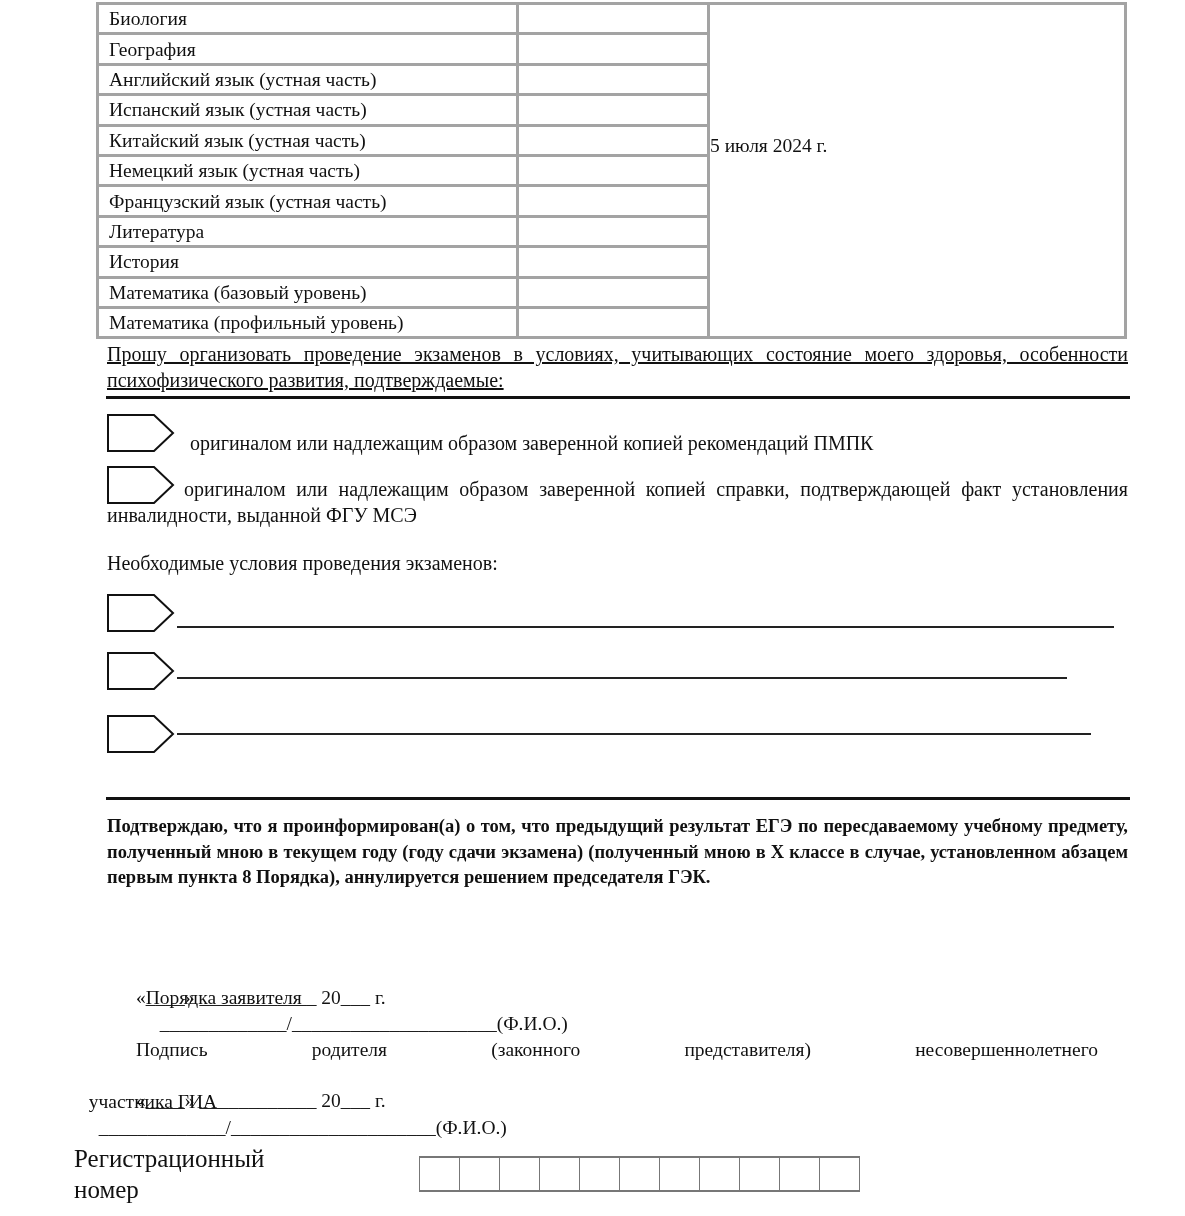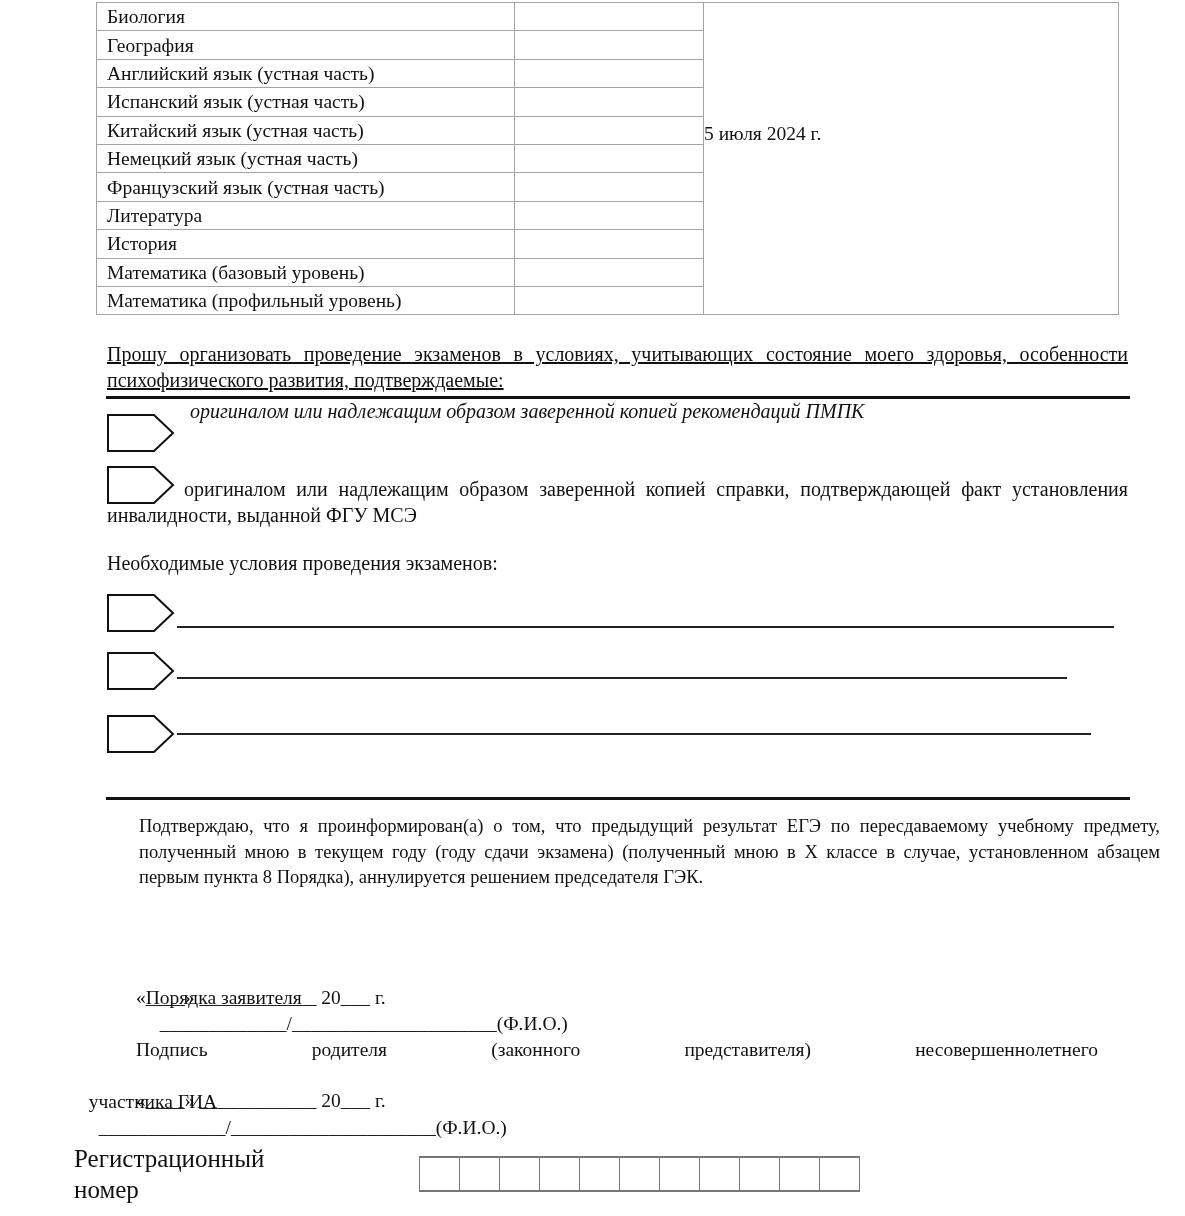--- a/index.html
+++ b/index.html
@@ -9,21 +9,21 @@
     color: #111111;
   }
 
   
   .subj-table {
     position: absolute; left: 96px; top: 2px;
     border-collapse: collapse;
     font-size: 19.5px;
   }
   .subj-table td {
-    border: 1px solid #a3a3a3;
+    border: 3px solid #a3a3a3;
     padding: 0 0 0 10px;
     height: 27.4px;
     line-height: 27px;
     vertical-align: middle;
     white-space: nowrap;
   }
   .subj-table td.name { width: 407px; }
   .subj-table td.mark { width: 188px; padding: 0; }
   .subj-table td.date {
     width: 414px; padding: 0; text-align: left;
@@ -46,23 +46,22 @@
   .opt-text {
     position: absolute; font-size: 20px; line-height: 26px;
   }
 
   .fill-line {
     position: absolute; height: 0; border-top: 2px solid #222;
   }
 
   .bold-para {
     position: absolute; left: 107px; width: 1021px;
-    font-size: 18.5px; line-height: 25.5px; font-weight: normal; text-align: justify;
+    font-size: 18.5px; line-height: 25.5px; font-weight: bold; text-align: justify;
     text-align-last: left;
-    margin-left: 32px;
   }
 
   .sig {
     position: absolute; font-size: 19.5px; line-height: 26px; white-space: pre;
   }
 
   .reg-label {
     position: absolute; left: 74px; top: 1143px; font-size: 25px; line-height: 31px;
   }
   .reg-boxes {
@@ -128,21 +127,21 @@
 </table>
 
 <div class="para" style="top:341px;">Прошу организовать проведение экзаменов в условиях, учитывающих состояние моего здоровья, особенности психофизического развития, подтверждаемые:</div>
 <div class="rule" style="top:396px;"></div>
 
 <div class="cb" style="left:107px; top:414px;">
   <svg width="68" height="38" viewBox="0 0 68 38">
     <polygon points="1,1 47,1 66,19 47,37 1,37" fill="#fff" stroke="#111" stroke-width="2"></polygon>
   </svg>
 </div>
-<div class="opt-text" style="left:190px; top:398px;font-style:italic;">оригиналом или надлежащим образом заверенной копией рекомендаций ПМПК</div>
+<div class="opt-text" style="left:190px; top:430px;">оригиналом или надлежащим образом заверенной копией рекомендаций ПМПК</div>
 
 <div class="cb" style="left:107px; top:466px;">
   <svg width="68" height="38" viewBox="0 0 68 38">
     <polygon points="1,1 47,1 66,19 47,37 1,37" fill="#fff" stroke="#111" stroke-width="2"></polygon>
   </svg>
 </div>
 <div class="opt-text" style="left:107px; top:476px; width:1021px; text-align:justify; text-indent:77px;">оригиналом или надлежащим образом заверенной копией справки, подтверждающей факт установления инвалидности, выданной ФГУ МСЭ</div>
 
 <div class="opt-text" style="left:107px; top:550px;text-align:right;">Необходимые условия проведения экзаменов:</div>
 

